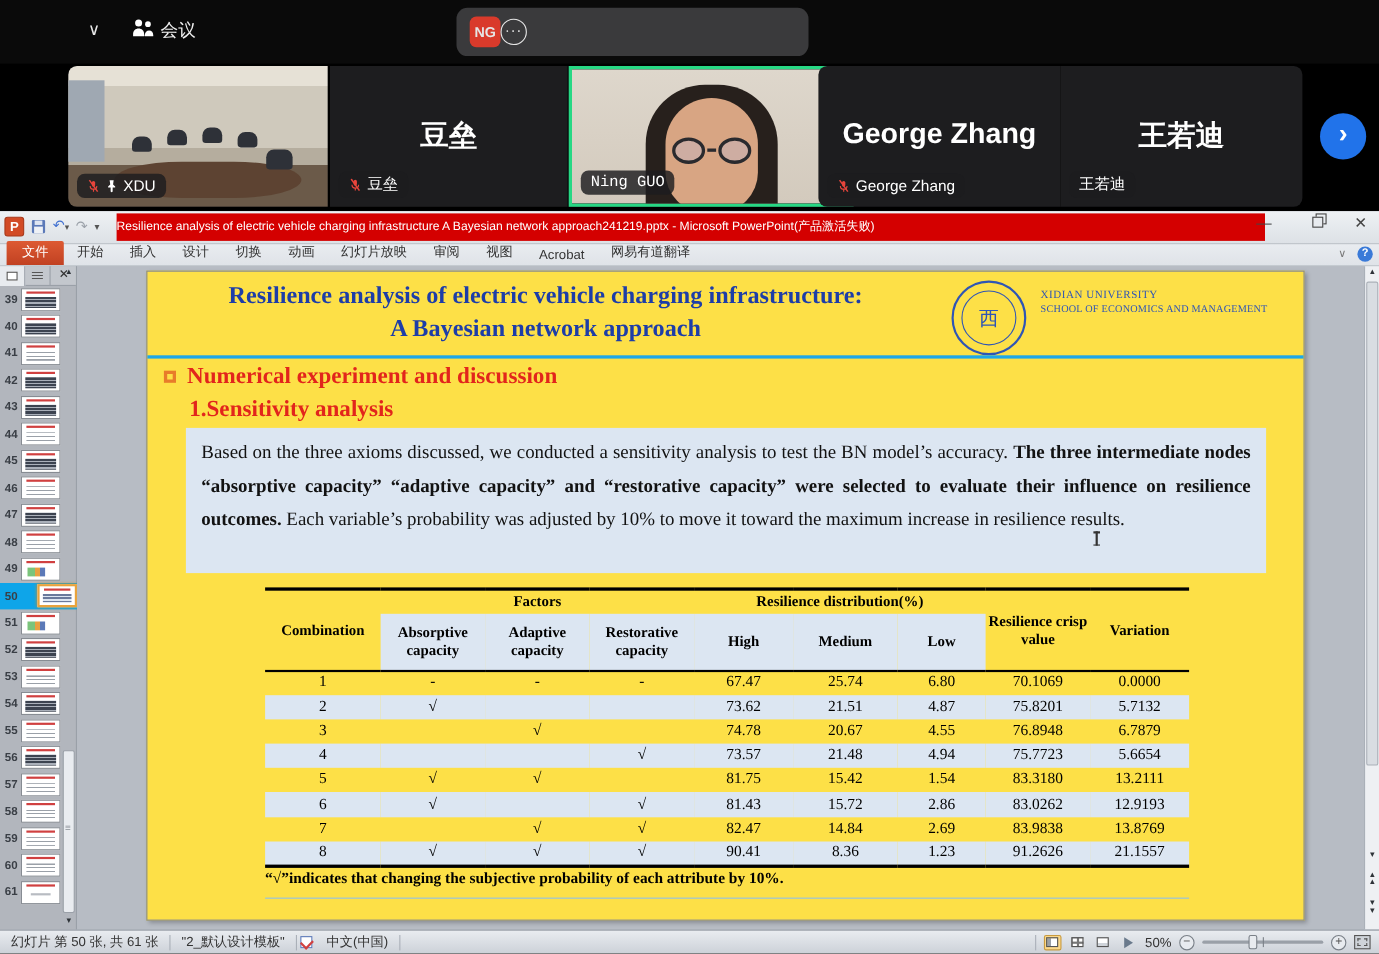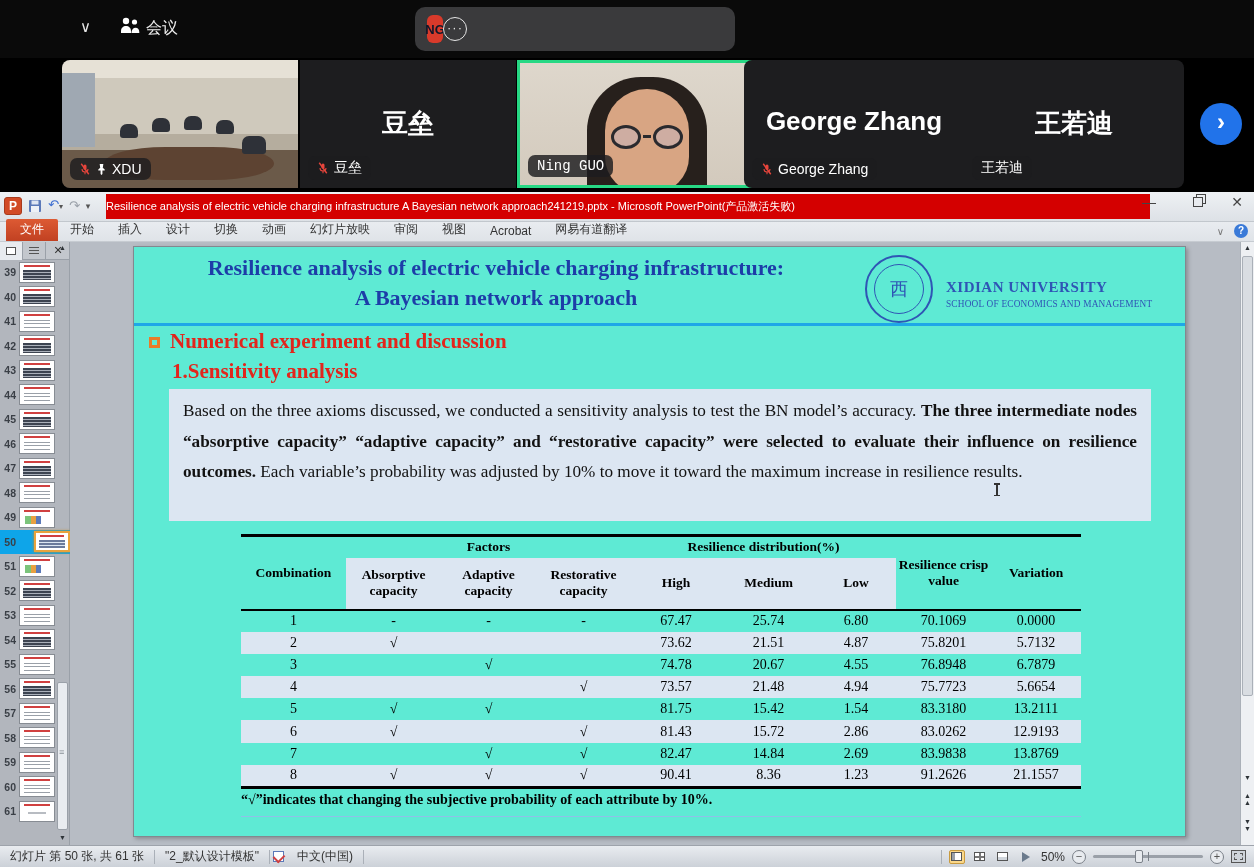--- a/index.html
+++ b/index.html
@@ -7,21 +7,21 @@
   #app { position:relative; width:1254px; height:867px; overflow:hidden;
          font-family:"Liberation Sans","DejaVu Sans",sans-serif; background:#000; }
 
   
   .topbar { position:absolute; left:0; top:0; width:1254px; height:58px; background:#0a0a0a; }
   .tb-chevron { position:absolute; left:80px; top:18px; color:#e8e8e8; font-size:15px; }
   .tb-people { position:absolute; left:118px; top:15px; }
   .tb-label { position:absolute; left:146px; top:18px; color:#f0f0f0; font-size:16px;text-align:right; }
   .share-pill { position:absolute; left:415px; top:7px; width:320px; height:44px; background:#3a3a3c;
                 border-radius:10px; display:flex; align-items:center; padding:0 12px; }
-  .share-avatar { width:16px; height:28px; border-radius:6px; background:#d93a2b; color:#0f172a;
+  .share-avatar { width:28px; height:28px; border-radius:6px; background:#d93a2b; color:#e5e5e5;
                   font-size:13px; font-weight:bold; display:flex; align-items:center; justify-content:center; }
   .share-title { color:#f2f2f2; font-size:15px; margin-left:10px; flex:1; white-space:nowrap; overflow:hidden; }
   .share-more { width:24px; height:24px; border:1.5px solid #e6e6e6; border-radius:50%; color:#e6e6e6;
                 font-size:13px; line-height:20px; text-align:center; letter-spacing:1px; }
 
   
   .strip { position:absolute; left:0; top:58px; width:1254px; height:134px; background:#000; }
   .tile { position:absolute; top:2px; height:128px; background:#1d1d1f; overflow:hidden; }
   .tile-center { position:absolute; left:0; right:0; top:46px; text-align:center; color:#fff;
                  font-size:26px; font-weight:bold; }
@@ -92,31 +92,31 @@
   .kind-light::after { content:""; position:absolute; left:8px; top:10px; right:8px; height:2px; background:#b8bcc2; }
   .thumb-item.sel { background:#0ea5e9;justify-content:space-between; }
   .thumb-item.sel .tbox { border:2px solid #e8a33d; box-shadow:0 0 3px #c88b20; }
   .sb-up { position:absolute; right:3px; top:2px; font-size:7px; color:#2e3338; }
   .sb-down { position:absolute; right:3px; bottom:4px; font-size:7px; color:#2e3338; }
   .sb-scroll { position:absolute; right:1px; top:440px; width:11px; height:148px; background:#e9ecf0; border:1px solid #9aa0a8; border-radius:2px; }
   .sb-scroll::after { content:"≡"; position:absolute; left:1px; top:64px; font-size:9px; color:#8a9097; }
 
   
   .canvas { position:absolute; left:70px; top:0; width:1170px; height:603px; background:#b7bcc4; }
-  .slide { position:absolute; left:63px; top:4px; width:1053px; height:591px; background:#5eead4;
+  .slide { position:absolute; left:63px; top:4px; width:1053px; height:591px; background:#fde047;
            border:1px solid #83888f; box-shadow:2px 2px 4px rgba(0,0,0,.25);
            font-family:"Liberation Serif","DejaVu Serif",serif; }
   .s-title { position:absolute; left:12px; top:6px; width:700px; text-align:center;
              color:#1d3da8; font-weight:bold; font-size:22px; line-height:30px; }
   .logo { position:absolute; left:731px; top:8px; width:68px; height:68px; border-radius:50%;
           border:2.5px solid #2f55b5; }
   .logo::before { content:""; position:absolute; left:7px; top:7px; right:7px; bottom:7px; border:1px solid #2f55b5; border-radius:50%; }
   .logo::after { content:"西"; position:absolute; left:0; right:0; top:20px; text-align:center; color:#2f55b5; font-size:18px; }
   .logo-text { position:absolute; left:812px; top:16px; width:240px; color:#2f55b5; }
-  .logo-l1 { font-size:15px; font-weight:bold; letter-spacing:.5px;margin-top:16px; }
+  .logo-l1 { font-size:10px; font-weight:normal; letter-spacing:.5px; }
   .logo-l2 { font-size:9.3px; margin-top:3px; letter-spacing:.2px; }
   .s-rule { position:absolute; left:0; top:76px; width:100%; height:3px; background:#1ea7e8; }
   .s-bullet { position:absolute; left:15px; top:90px; width:11px; height:11px; border:3px solid #e87c2a; }
   .s-h1 { position:absolute; left:36px; top:82px; color:#e2251c; font-weight:bold; font-size:21px; }
   .s-h2 { position:absolute; left:38px; top:112px; color:#e2251c; font-weight:bold; font-size:21px; }
   .s-para { position:absolute; left:35px; top:142px; width:982px; height:132px; background:#dce6f2;
             padding:7px 14px; font-size:17.2px; line-height:30.5px; color:#121212;
             text-align:justify; }
   .s-para .b { font-weight:bold; }
   .ibeam { position:absolute; left:862px; top:236px; width:1.5px; height:13px; background:#333; }

